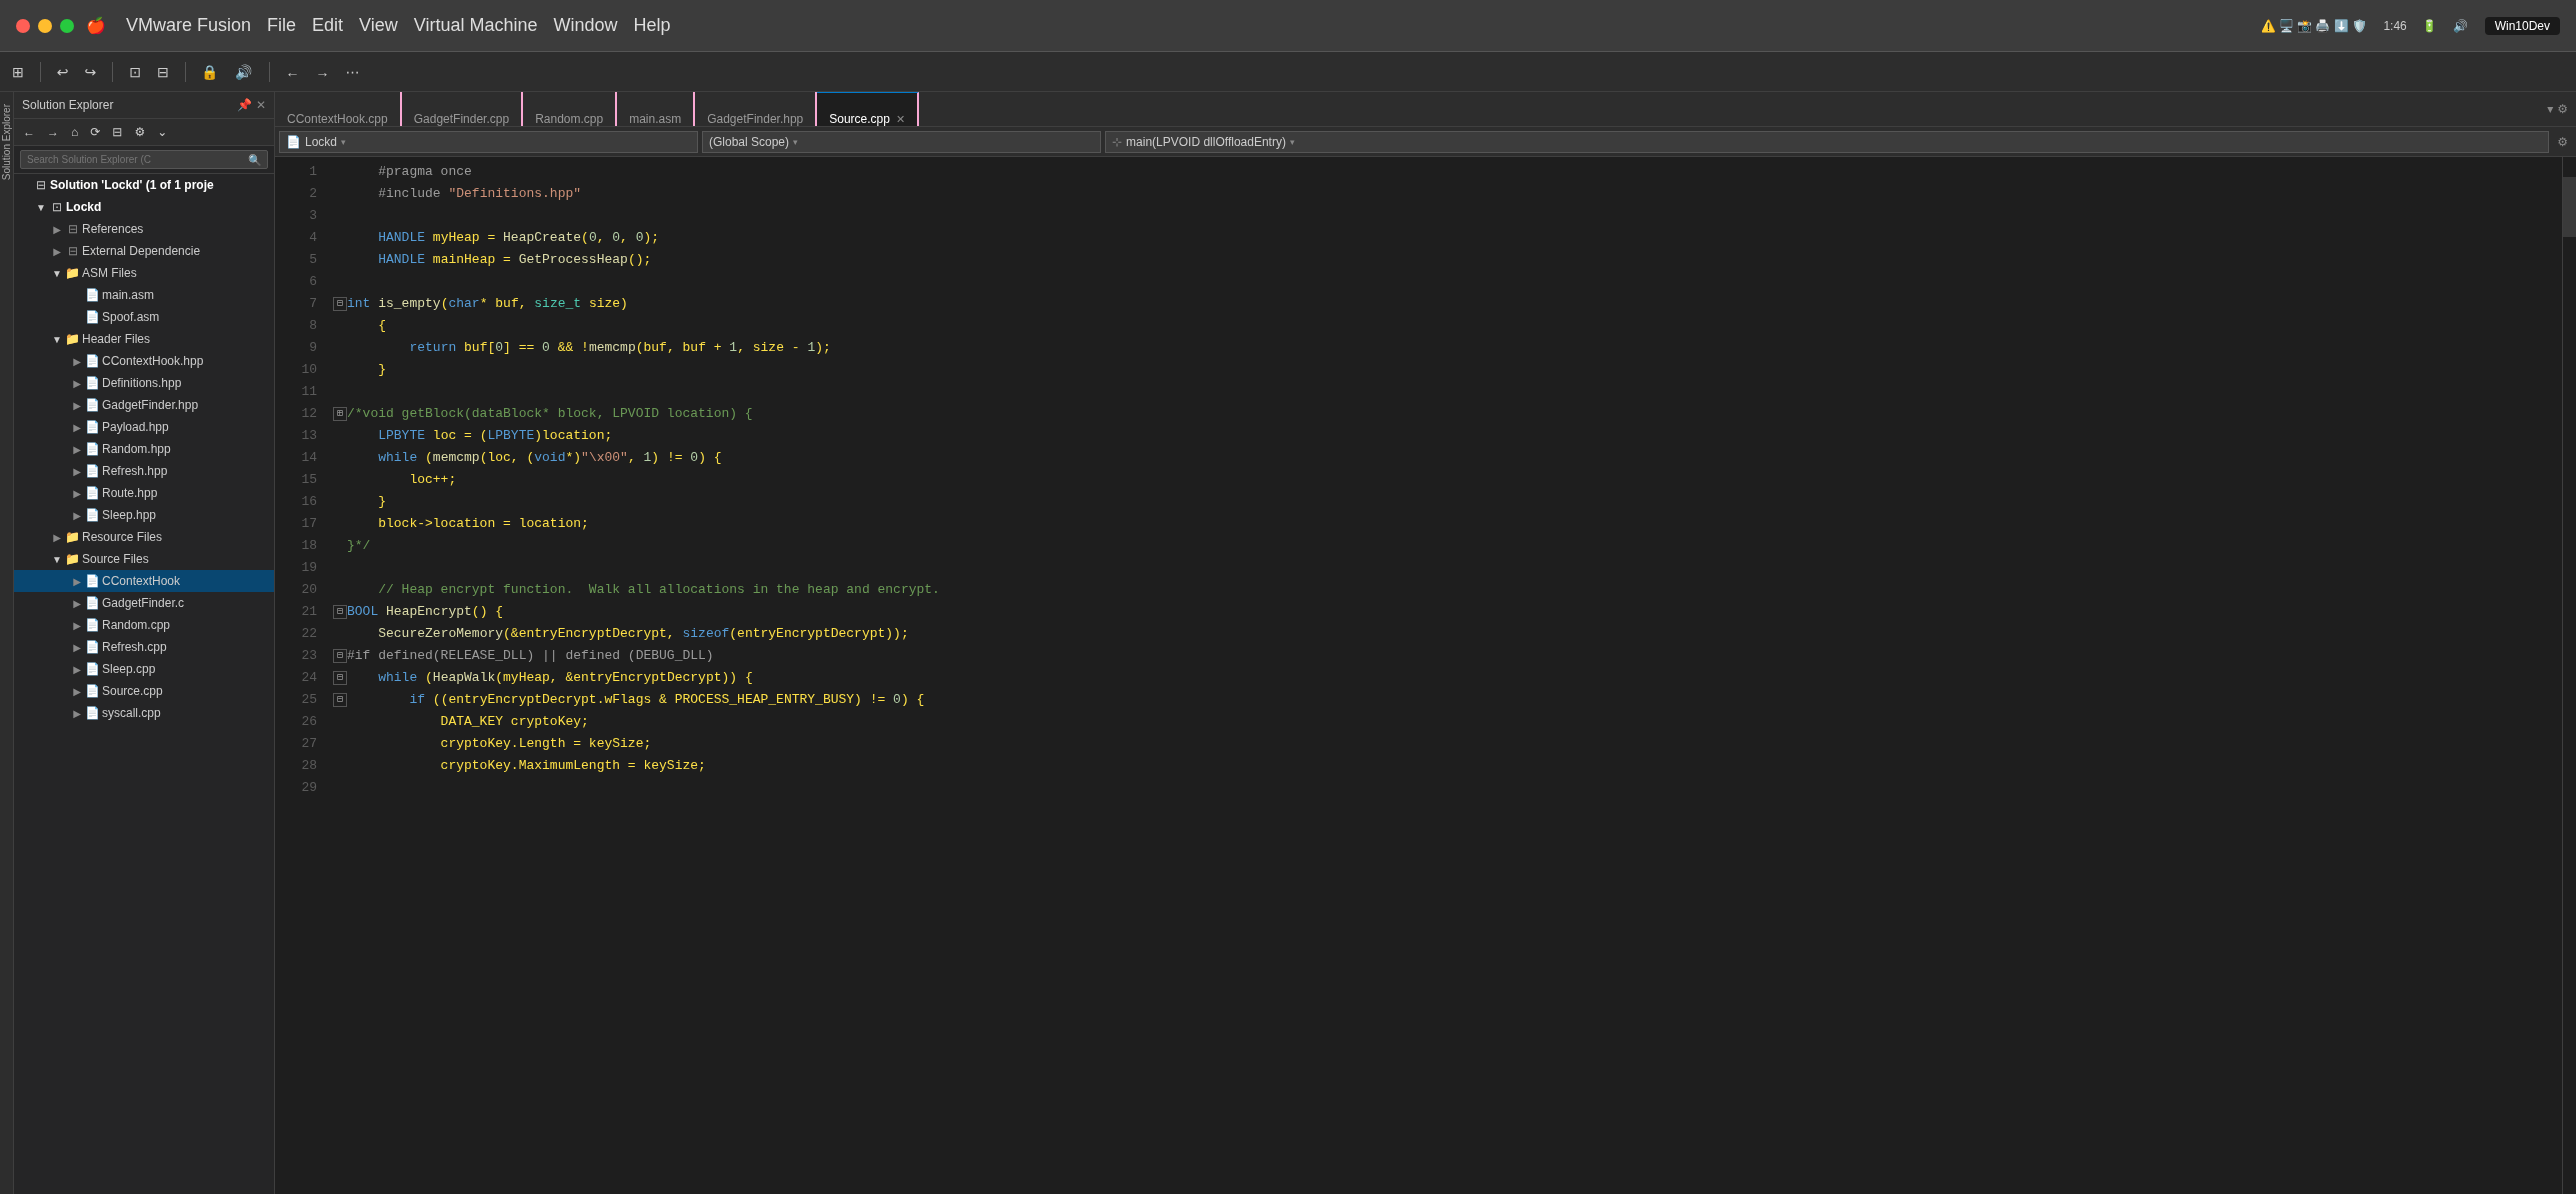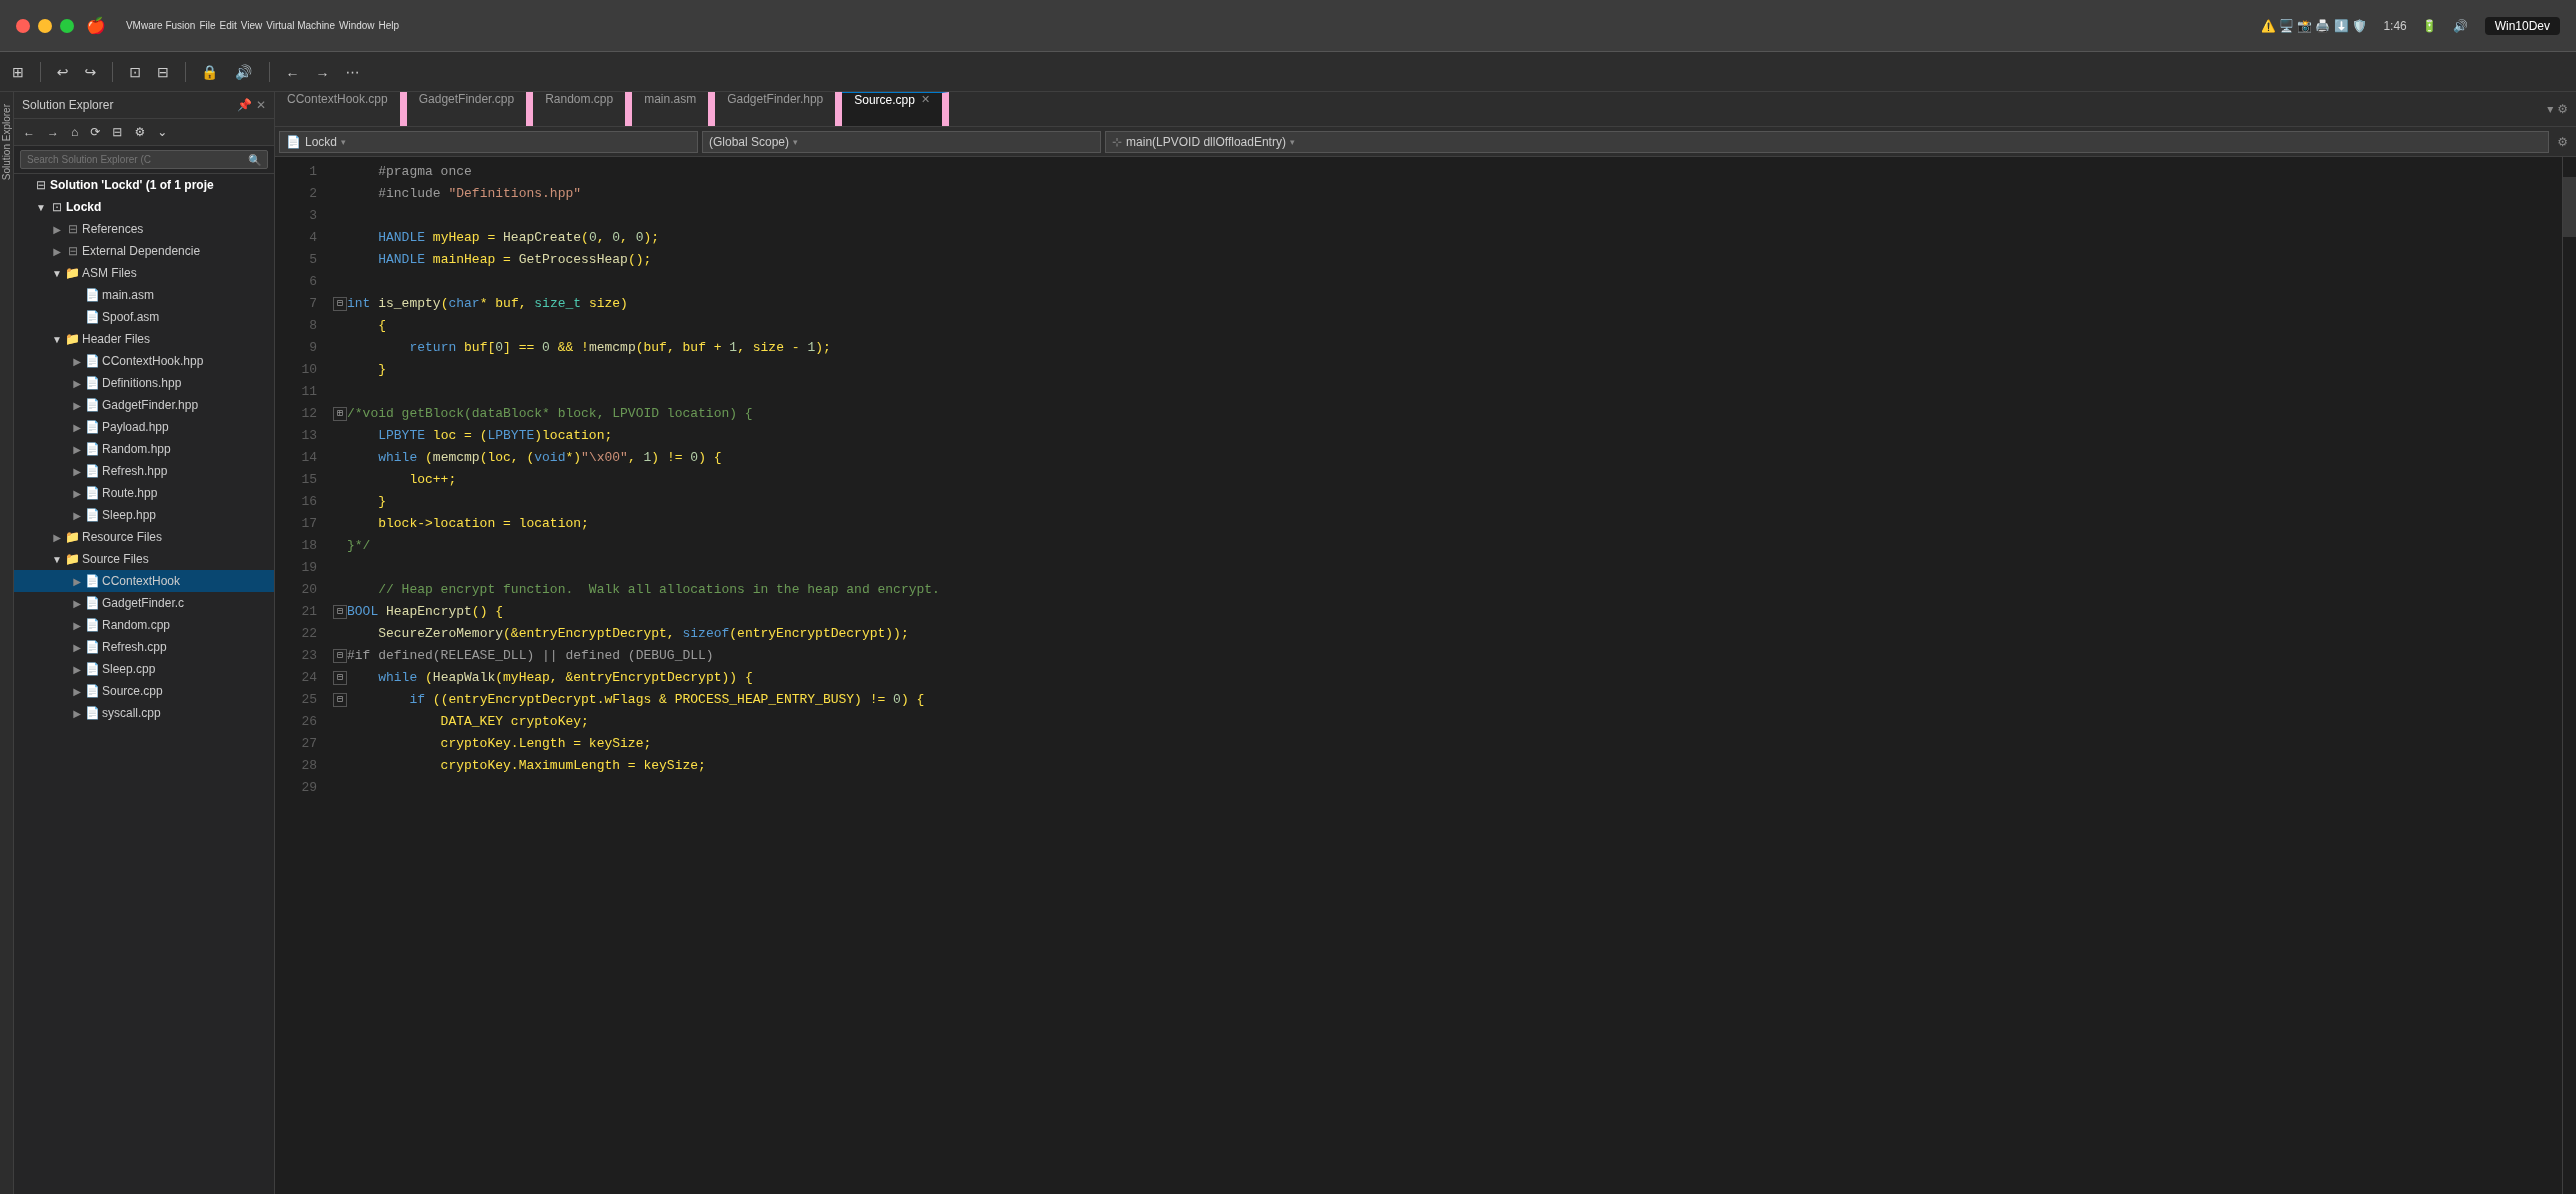--- a/index.html
+++ b/index.html
@@ -22,21 +22,21 @@
       padding: 0 16px;
       gap: 12px;
       border-bottom: 1px solid #555;
     }
     .mac-dots { display: flex; gap: 8px; align-items: center; }
     .mac-dot { width: 14px; height: 14px; border-radius: 50%; }
     .mac-dot.red { background: #ff5f56; }
     .mac-dot.yellow { background: #ffbd2e; }
     .mac-dot.green { background: #27c93f; }
     .mac-apple { color: #ccc; font-size: 16px; margin-right: 8px; }
-    .mac-menu { display: flex; gap: 4px; color: #ddd; font-size: 10px; }
+    .mac-menu { display: flex; gap: 16px; color: #ddd; font-size: 18px; }
     .mac-menu span { cursor: pointer; }
     .mac-right { margin-left: auto; display: flex; align-items: center; gap: 16px; color: #ccc; font-size: 12px; }
 
     
     .vs-toolbar {
       background: #2d2d2d;
       height: 40px;
       display: flex;
       align-items: center;
       padding: 0 8px;
@@ -142,25 +142,25 @@
     
     .tabs-bar {
       display: flex;
       align-items: stretch;
       background: #2d2d2d;
       border-bottom: 1px solid #3f3f3f;
       height: 35px;
     }
     .tab {
       display: flex;
-      align-items: flex-start;
+      align-items: flex-end;
       padding: 0 12px;
       font-size: 12px;
       color: #999;
-      border-right: 7px solid #f9a8d4;
+      border-right: 2px solid #f9a8d4;
       cursor: pointer;
       white-space: nowrap;
       gap: 6px;
       background: #2d2d2d;
     }
     .tab.active { background: #1e1e1e; color: #fff; border-top: 1px solid #007acc; }
     .tab-close { color: #888; font-size: 11px; }
     .tabs-right { margin-left: auto; display: flex; align-items: center; padding: 0 8px; gap: 4px; }
     .tabs-right-btn { color: #888; font-size: 12px; cursor: pointer; }
 

